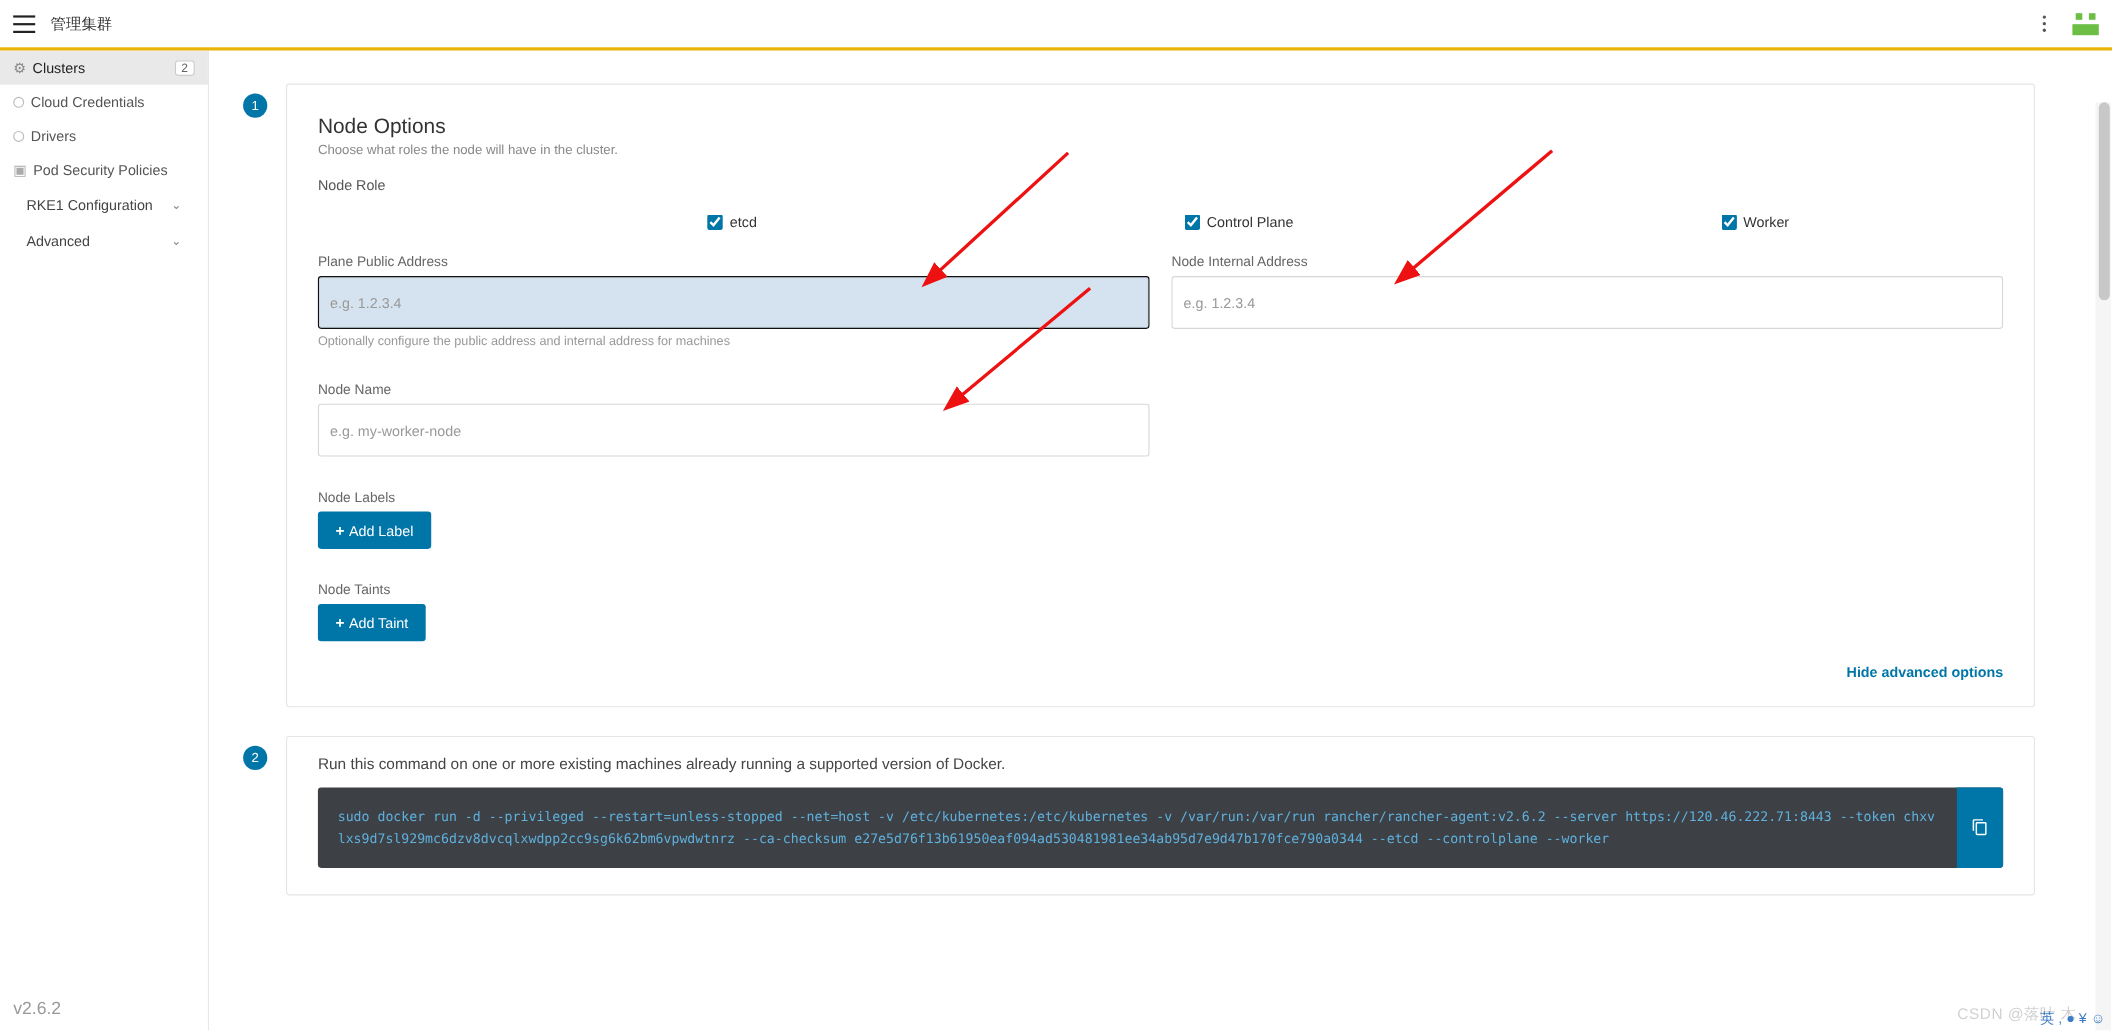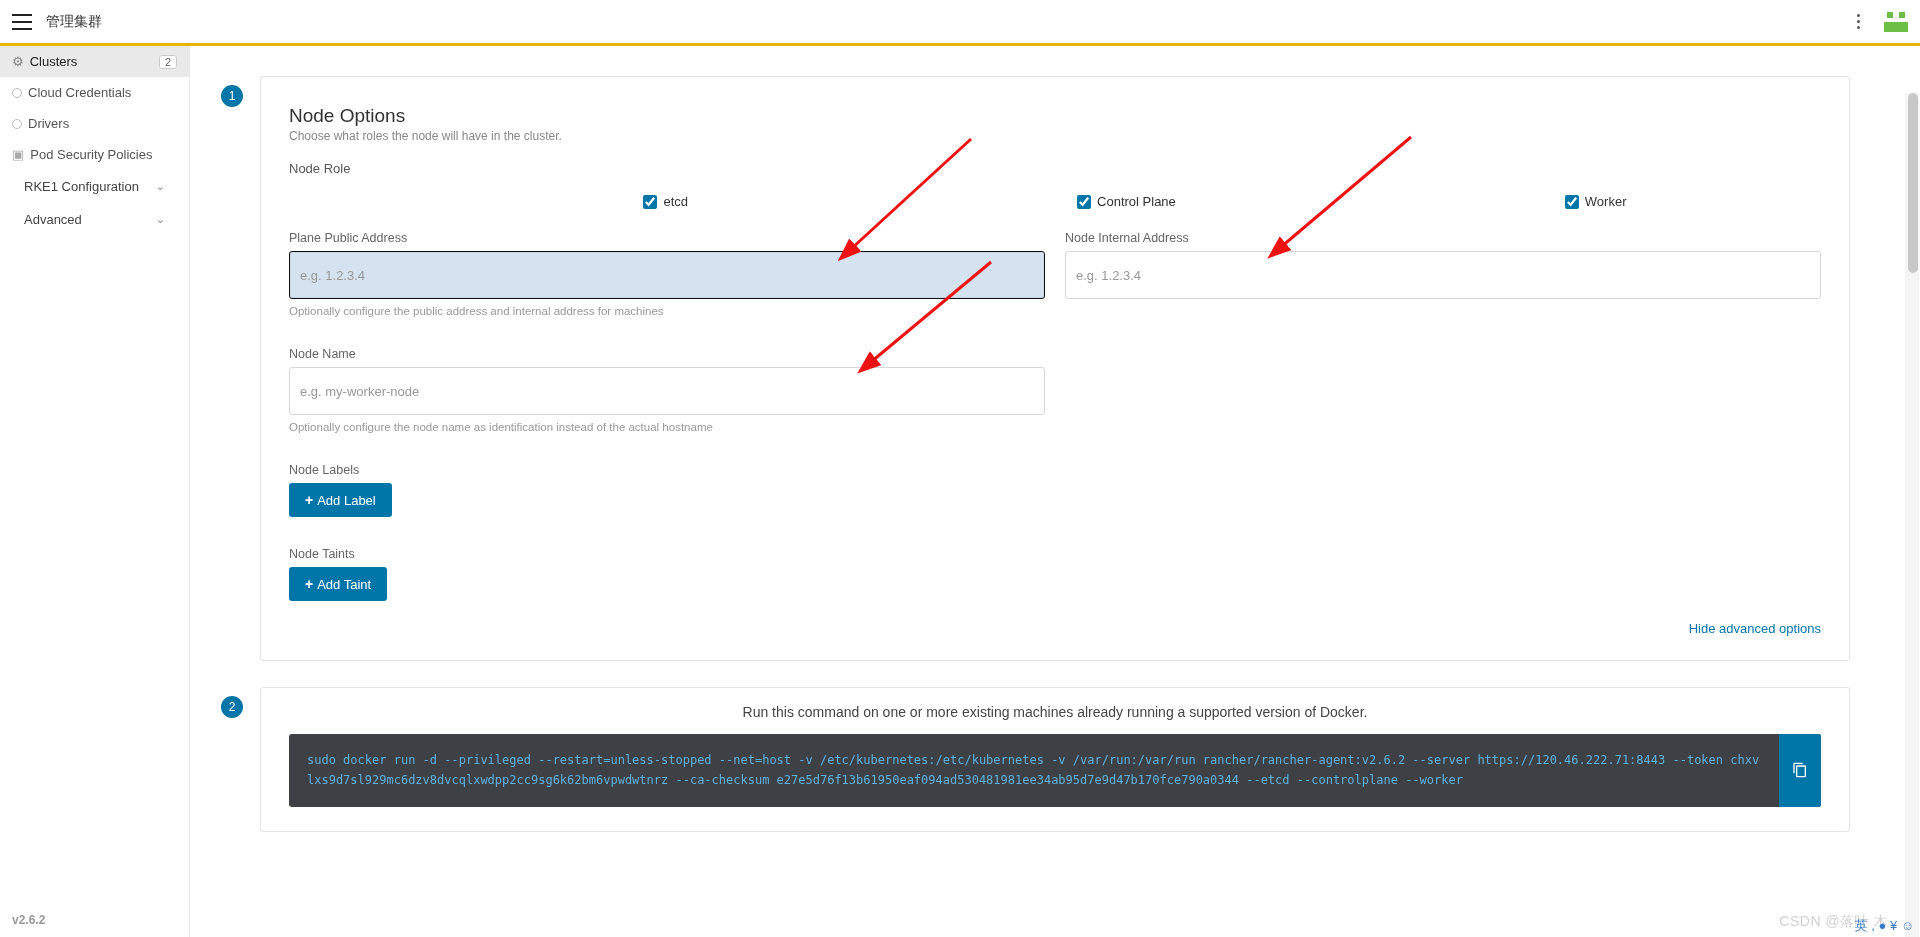--- a/index.html
+++ b/index.html
@@ -21,21 +21,21 @@
 .sidebar { width: 190px; border-right:1px solid #e7e7e7; display:flex; flex-direction:column; font-size:13px; }
 .side-item { padding: 8px 12px; display:flex; align-items:center; gap:6px; color:#555; cursor:pointer; }
 .side-item.active { background:#e9e9e9; color:#222; justify-content:space-between;}
 .side-item .dot { width:10px; height:10px; border:1px solid #bbb; border-radius:50%; display:inline-block; }
 .side-item .badge { background:#fff; border:1px solid #ccc; border-radius:3px; font-size:11px; padding:0 5px; color:#666;}
 .side-item .gear { color:#888; }
 .side-item .folder { color:#aaa; }
 .side-collapse { padding: 9px 24px; display:flex; justify-content:space-between; align-items:center; color:#444; cursor:pointer; }
 .chevron { font-size:11px; color:#888; }
 .side-spacer{ flex:1; }
-.version { padding:10px 12px; color:#999; font-size:12px;font-weight:bold;}
+.version { padding:10px 12px; color:#999; font-size:16px;}
 .main { flex:1; overflow-y:auto; background:#fff; position:relative; }
 .main-inner { padding: 30px 70px 40px 70px; }
 .card { border:1px solid #e5e5e5; border-radius:3px; padding: 28px 28px 24px 28px; position:relative; margin-bottom: 26px; background:#fff;}
 .stepnum { position:absolute; left:-40px; top:8px; width:22px; height:22px; border-radius:50%; background:#0075a8; color:#fff; font-size:12px; display:flex; align-items:center; justify-content:center; font-weight:500;}
 h3.section-title { font-size:19px; font-weight:400; color:#333; margin-bottom:2px;}
 .section-sub { font-size:12px; color:#888; margin-bottom:18px;}
 .subhead { font-size:13px; color:#555; margin-bottom:12px;}
 .role-row { display:flex; justify-content:space-around; padding: 6px 0 22px 160px;}
 .role-opt { display:flex; align-items:center; gap:6px; font-size:13px; color:#333;}
 .role-opt input { width:14px; height:14px; accent-color:#0075a8;}
@@ -43,23 +43,23 @@
 .form-col { flex:1; }
 .form-col.half{ flex:0 0 calc(50% - 10px);}
 .flabel { font-size:12.5px; color:#666; margin-bottom:6px; display:block;}
 .input { width:100%; height:48px; border:1px solid #d7d7d7; border-radius:3px; padding:0 10px; font-size:13px; color:#555; background:#fff;}
 .input::placeholder{color:#999;}
 .input.highlight { background:#d5e3f0; border:1px solid #111; box-shadow: inset 0 0 0 1px rgba(0,0,0,.05);}
 .fhint { font-size:11.5px; color:#999; margin-top:6px;}
 .btn-primary { background:#0075a8; color:#fff; border:none; border-radius:3px; padding:9px 16px; font-size:13px; cursor:pointer; display:inline-flex; align-items:center; gap:4px;}
 .btn-primary .plus{ font-weight:bold; font-size:14px;}
 .section-gap { margin-top:30px; }
-.adv-link { text-align:right; margin-top:20px;}
+.adv-link { text-align:right; margin-top:20px;font-weight:bold;}
 .adv-link a { color:#0075a8; font-size:13px; text-decoration:none; cursor:pointer;}
-.step2-text { font-size:14px; color:#454545; margin-bottom:14px; margin-top:-4px;text-align:center;}
+.step2-text { font-size:14px; color:#454545; margin-bottom:14px; margin-top:-4px;}
 .codebox { background:#3d4045; border-radius:3px; padding:16px 18px; position:relative; color:#5fb0dd; font-family: Menlo, Consolas, monospace; font-size:12px; line-height:1.7; word-break:break-all;}
 .codebox .copybtn { position:absolute; right:0; top:0; bottom:0; width:42px; background:#0075a8; display:flex; align-items:center; justify-content:center; cursor:pointer; border-top-right-radius:3px; border-bottom-right-radius:3px;}
 .codebox .copybtn svg { fill:#fff; width:16px; height:18px;}
 .arrow { position:absolute; pointer-events:none; }
 .arrow svg { overflow:visible; }
 .scrolltrack { position:absolute; right:1px; top:47px; bottom:0; width:14px; background:#f5f5f5;}
 .scrollthumb { position:absolute; right:2px; top:47px; width:10px; height:180px; background:#c8c8c8; border-radius:5px;}
 .watermark { position:absolute; right:32px; bottom:6px; color:rgba(120,120,120,.35); font-size:14px; letter-spacing:.5px; font-family: sans-serif;}
 .ime-bar { position:absolute; right:6px; bottom:2px; display:flex; gap:4px; align-items:center;}
 .ime-bar span { font-size:13px; color:#3a7cc7; }
@@ -153,21 +153,20 @@
             <div class="form-col">
               <label class="flabel">Node Internal Address</label>
               <input class="input" placeholder="e.g. 1.2.3.4" style="">
             </div>
           </div>
 
           <div class="form-row section-gap">
             <div class="form-col half">
               <label class="flabel">Node Name</label>
               <input class="input" placeholder="e.g. my-worker-node" style="">
-              <div class="fhint">Optionally configure the node name as identification instead of the actual hostname</div>
             </div>
           </div>
 
           <div class="section-gap">
             <div class="flabel">Node Labels</div>
             <button class="btn-primary">
                 <span class="plus">+</span>
                 <span>Add Label</span>
               </button>
           </div>

